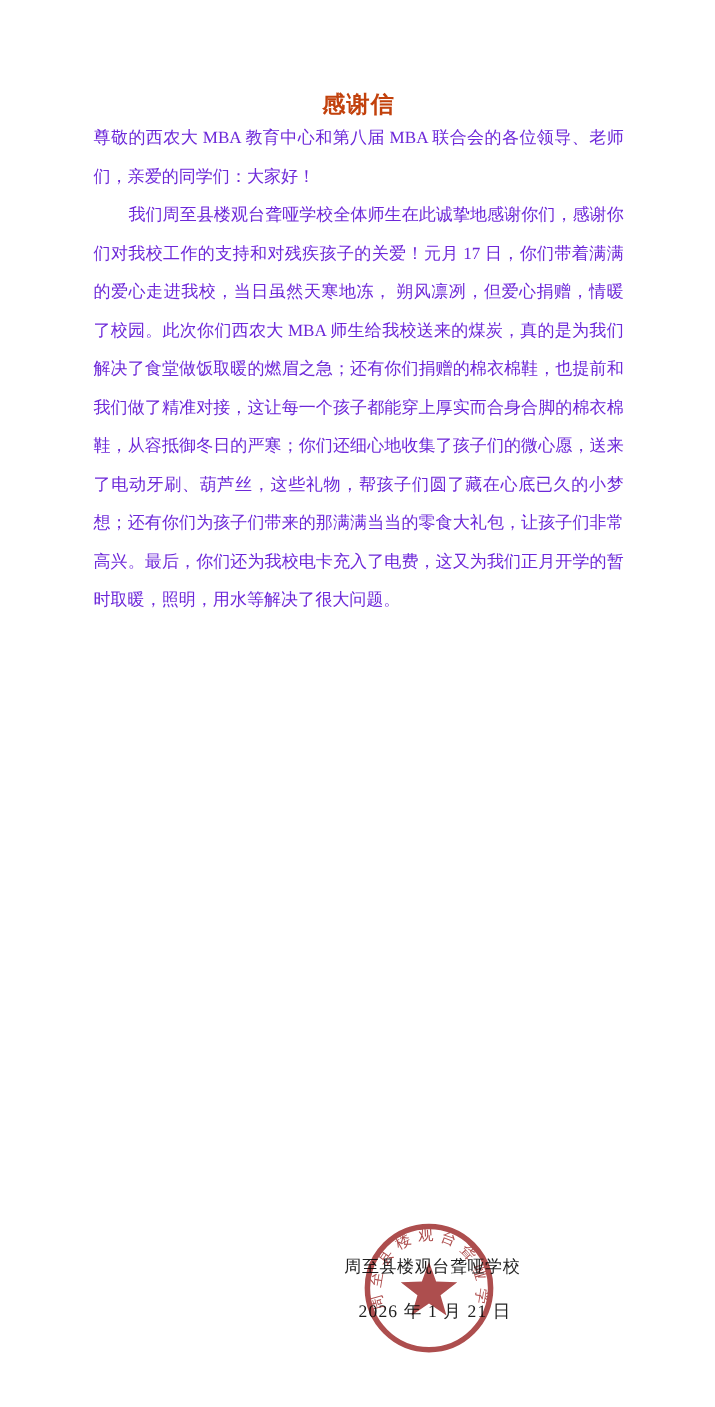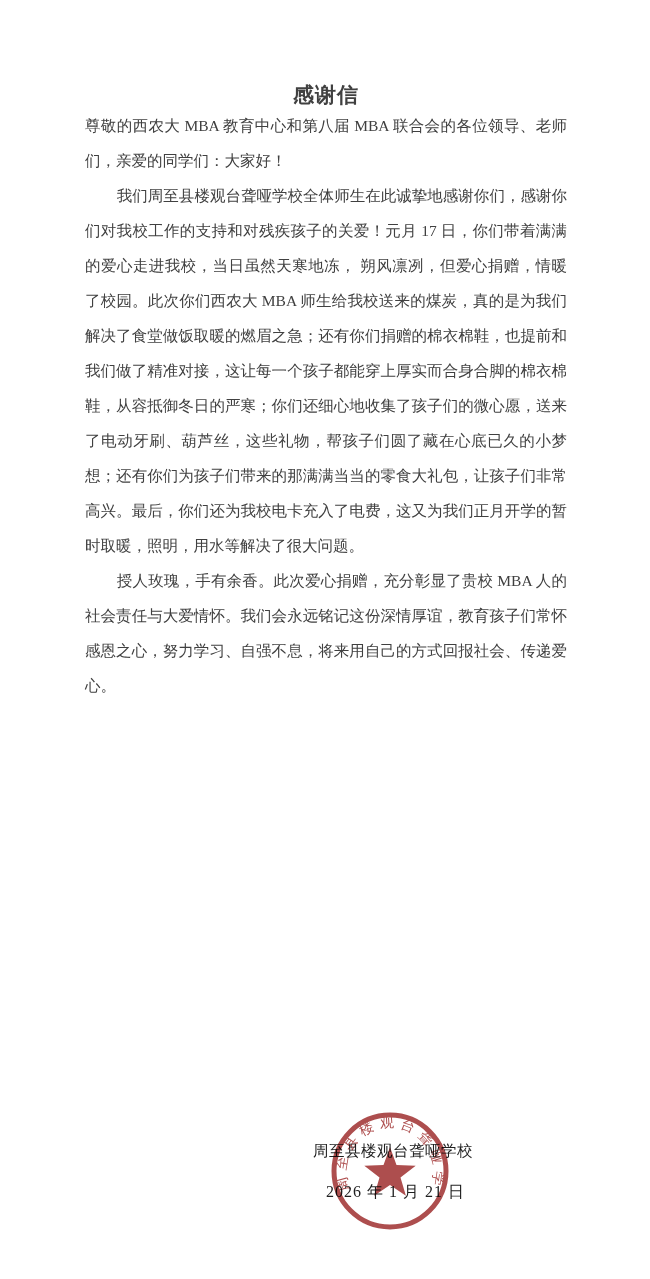--- a/index.html
+++ b/index.html
@@ -22,28 +22,28 @@
     top: 82px;
     width: 482px;
   }
   .letter-title {
     margin: 0;
     font-size: 21px;
     line-height: 26px;
     font-weight: bold;
     text-align: center;
     letter-spacing: 1px;
-    color: #404040;
+    color: #c2410c;
   }
   .body-text p {
     margin: 0;
     font-size: 15.5px;
     line-height: 35px;
     text-align: justify;
-    color: #404040;
+    color: #6d28d9;
   }
   .body-text p.indent {
     text-indent: 2.05em;
   }
   .signature-school {
     position: absolute;
     left: 313px;
     top: 1141px;
     font-size: 15.5px;
     letter-spacing: 0.5px;
@@ -73,21 +73,20 @@
 <body>
 
 <div class="page">
 
   <div class="content">
     <h1 class="letter-title">感谢信</h1>
 
     <div class="body-text">
       <p>尊敬的西农大 MBA 教育中心和第八届 MBA 联合会的各位领导、老师们，亲爱的同学们：大家好！</p>
       <p class="indent">我们周至县楼观台聋哑学校全体师生在此诚挚地感谢你们，感谢你们对我校工作的支持和对残疾孩子的关爱！元月 17 日，你们带着满满的爱心走进我校，当日虽然天寒地冻， 朔风凛冽，但爱心捐赠，情暖了校园。此次你们西农大 MBA 师生给我校送来的煤炭，真的是为我们解决了食堂做饭取暖的燃眉之急；还有你们捐赠的棉衣棉鞋，也提前和我们做了精准对接，这让每一个孩子都能穿上厚实而合身合脚的棉衣棉鞋，从容抵御冬日的严寒；你们还细心地收集了孩子们的微心愿，送来了电动牙刷、葫芦丝，这些礼物，帮孩子们圆了藏在心底已久的小梦想；还有你们为孩子们带来的那满满当当的零食大礼包，让孩子们非常高兴。最后，你们还为我校电卡充入了电费，这又为我们正月开学的暂时取暖，照明，用水等解决了很大问题。</p>
-      <p class="indent">授人玫瑰，手有余香。此次爱心捐赠，充分彰显了贵校 MBA 人的社会责任与大爱情怀。我们会永远铭记这份深情厚谊，教育孩子们常怀感恩之心，努力学习、自强不息，将来用自己的方式回报社会、传递爱心。</p>
     </div>
   </div>
 
   <div class="signature-school">周至县楼观台聋哑学校</div>
 
   <div class="signature-date">2026 年 1 月 21 日</div>
 
   <svg class="seal" viewBox="0 0 128 128" aria-hidden="true">
     <circle cx="64" cy="64" r="56" fill="none" stroke="#a23535" stroke-width="5"></circle>
     <path id="seal-arc" d="M 24.1 82.6 A 44 44 0 1 1 103.9 82.6" fill="none"></path>

